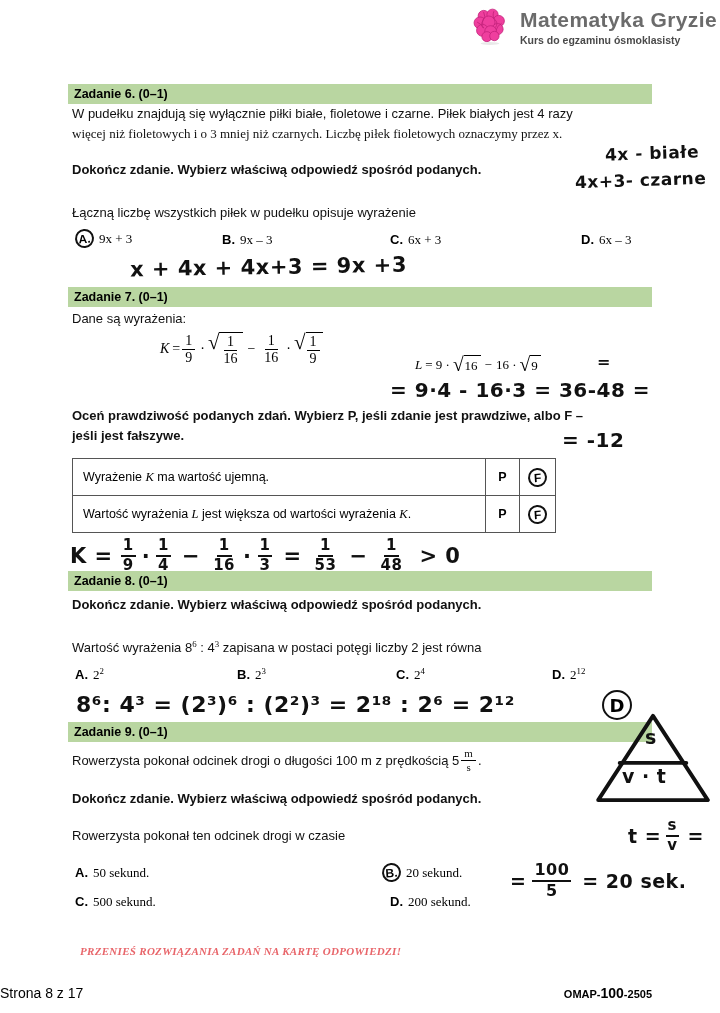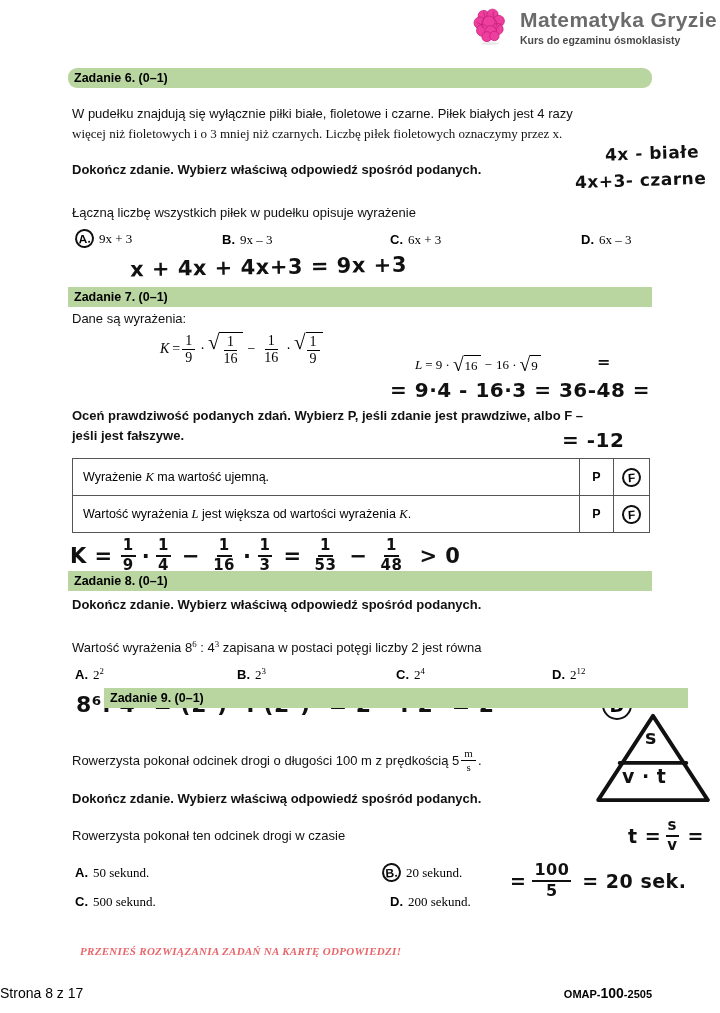--- a/index.html
+++ b/index.html
@@ -62,21 +62,21 @@
   .sqrt .rad { font-size:1.5em; line-height:1; }
   .sqrt .body { border-top:1px solid #000; padding:2px 3px 0 1px; }
 
   
   .formula-K { position:absolute; left:160px; top:332px; font-family:"Liberation Serif", serif;
                font-size:14px; display:flex; align-items:center; }
   .formula-L { position:absolute; left:415px; top:355px; font-family:"Liberation Serif", serif;
                font-size:13px; display:flex; align-items:center; white-space:nowrap; }
 
   
-  .pf-table { position:absolute; left:72px; top:458px; width:578px;
+  .pf-table { position:absolute; left:72px; top:458px; width:484px;
               border-collapse:collapse; font-size:12.5px; }
   .pf-table td { border:1px solid #555; height:37px; padding:0 10px; vertical-align:middle; }
   .pf-table td.c { text-align:center; width:34px; font-weight:bold; padding:0; }
   .pf-table td.c2 { text-align:center; width:36px; padding:0; }
 
   
   .hw {
     position:absolute;
     font-family:"DejaVu Sans", sans-serif;
     font-weight:bold; color:#111;
@@ -135,21 +135,21 @@
           <path d="M50 28 q-7 4 -8 10"></path>
       </g>
       <ellipse cx="32" cy="60" rx="15" ry="2.3" fill="#e9e9e9" stroke="none"></ellipse>
     </svg>
     <div class="logo-text">
       <div class="logo-title">Matematyka Gryzie</div>
       <div class="logo-sub">Kurs do egzaminu ósmoklasisty</div>
     </div>
   </div>
 
-  <div class="bar" style="top:68px;border-radius:9px;">
+  <div class="bar" style="top:84px;">
     <span>Zadanie 6. (0–1)</span>
   </div>
 
   <div class="txt" style="left:72px; top:104px; width:580px;">W pudełku znajdują się wyłącznie piłki białe, fioletowe i czarne. Piłek białych jest  4  razy</div>
   <div class="txt" style="left:72px; top:124px; width:580px;font-family:Liberation Serif, serif;">więcej niż fioletowych i o  3  mniej niż czarnych. Liczbę piłek fioletowych oznaczymy przez  x.</div>
 
   <div class="txt b" style="left:72px; top:160px;">Dokończ zdanie. Wybierz właściwą odpowiedź spośród podanych.</div>
 
   <div class="txt" style="left:72px; top:203px;">Łączną liczbę wszystkich piłek w pudełku opisuje wyrażenie</div>
 
@@ -304,21 +304,21 @@
   <div class="opt" style="left:396px; top:666px;">
     <span class="lbl">C.</span><span class="val serif">2</span><sup class="serif">4</sup>
   </div>
   <div class="opt" style="left:552px; top:666px;">
     <span class="lbl">D.</span><span class="val serif">2</span><sup class="serif">12</sup>
   </div>
 
   <div class="hw" style="left:76px; top:692px; font-size:22px;">8⁶: 4³ = (2³)⁶ : (2²)³ = 2¹⁸ : 2⁶ = 2¹²</div>
   <div class="hcircle" style="left:602px; top:690px; width:30px; height:30px; font-size:18px;">D</div>
 
-  <div class="bar" style="top:688px;margin-left:36px;">
+  <div class="bar" style="top:722px;">
     <span>Zadanie 9. (0–1)</span>
   </div>
 
   <div class="txt" style="left:72px; top:748px; display:flex; align-items:center;">
     <span>Rowerzysta pokonał odcinek drogi o długości  100 m  z prędkością  5 </span>
     <span class="frac serif" style="font-size:11px;">
       <span class="n">m</span>
       <span class="d">s</span>
       </span>
     <span>.</span>

